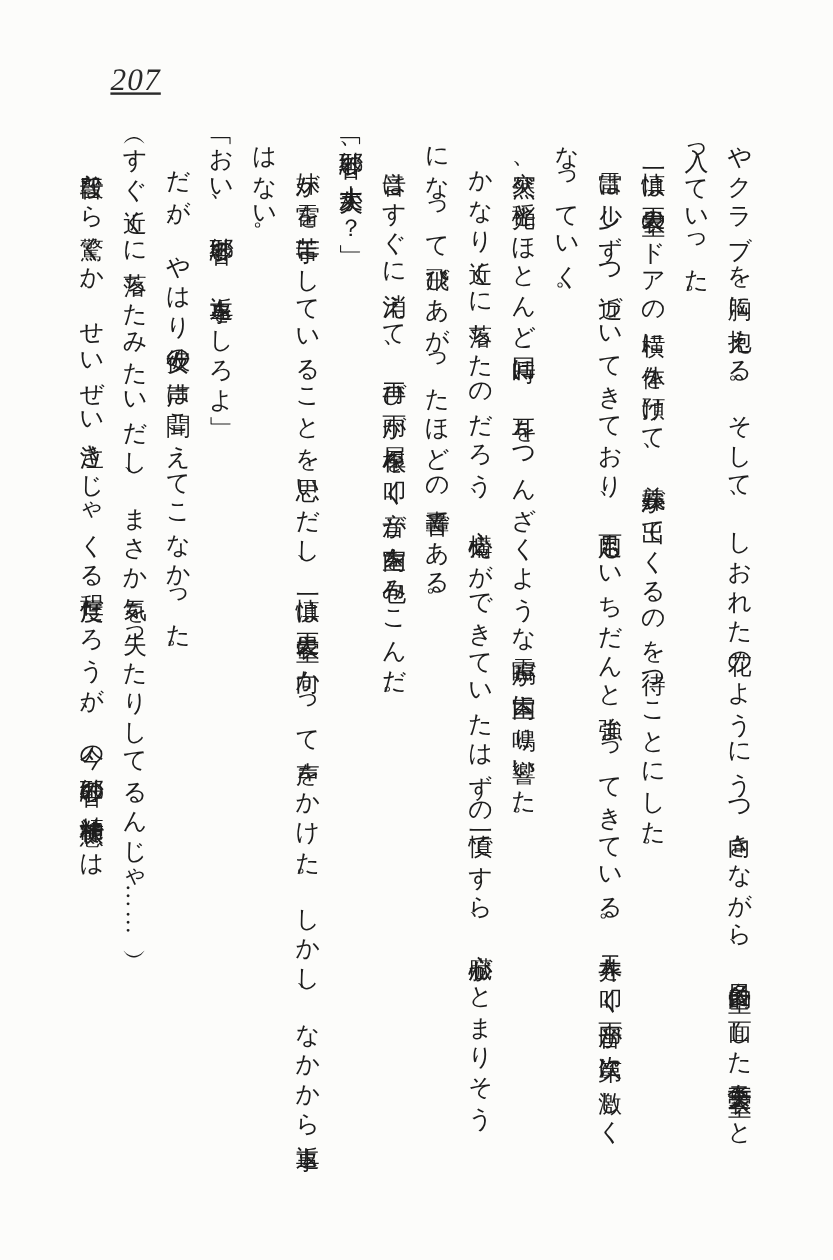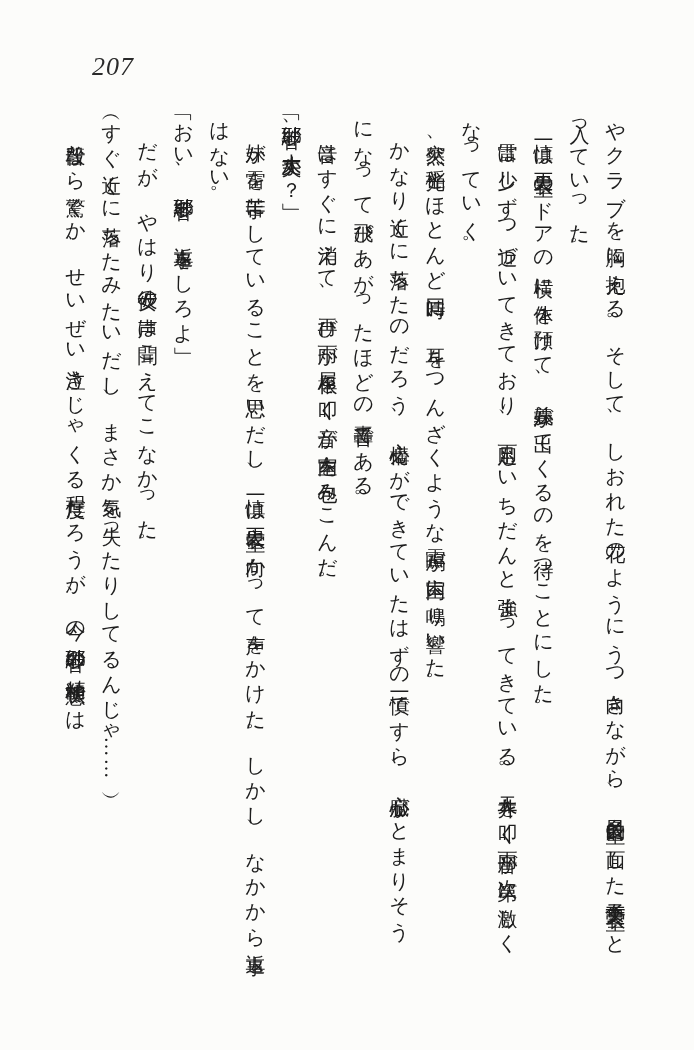--- a/index.html
+++ b/index.html
@@ -20,20 +20,21 @@
     inset: 0;
   }
   .page-number {
     position: absolute;
     top: 52px;
     left: 92px;
     font-size: 26px;
     font-style: italic;
     letter-spacing: 1px;
     color: #2a2a2a;
+    text-decoration: underline;
   }
   .text-area {
     position: absolute;
     top: 108px;
     right: 60px;
     height: 840px;
     writing-mode: vertical-rl;
     -webkit-writing-mode: vertical-rl;
     text-orientation: mixed;
     font-size: 20px;

